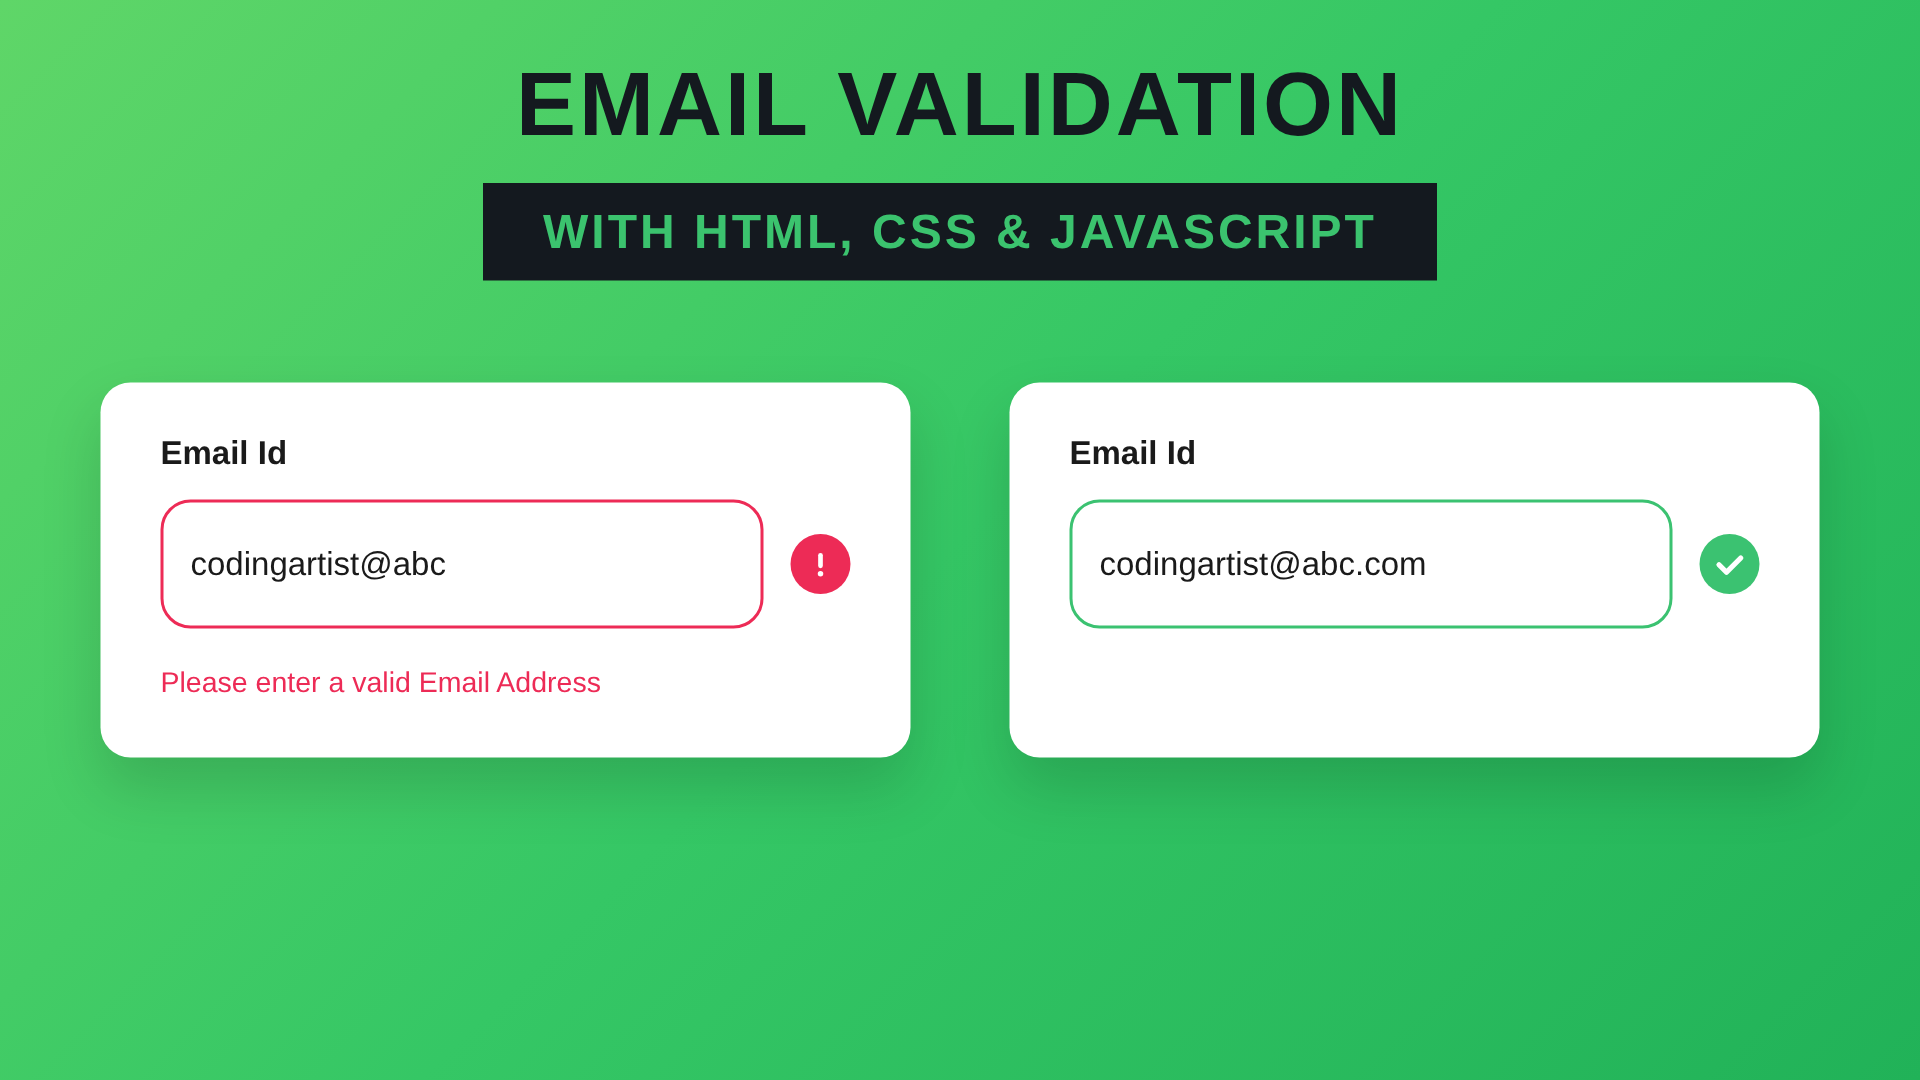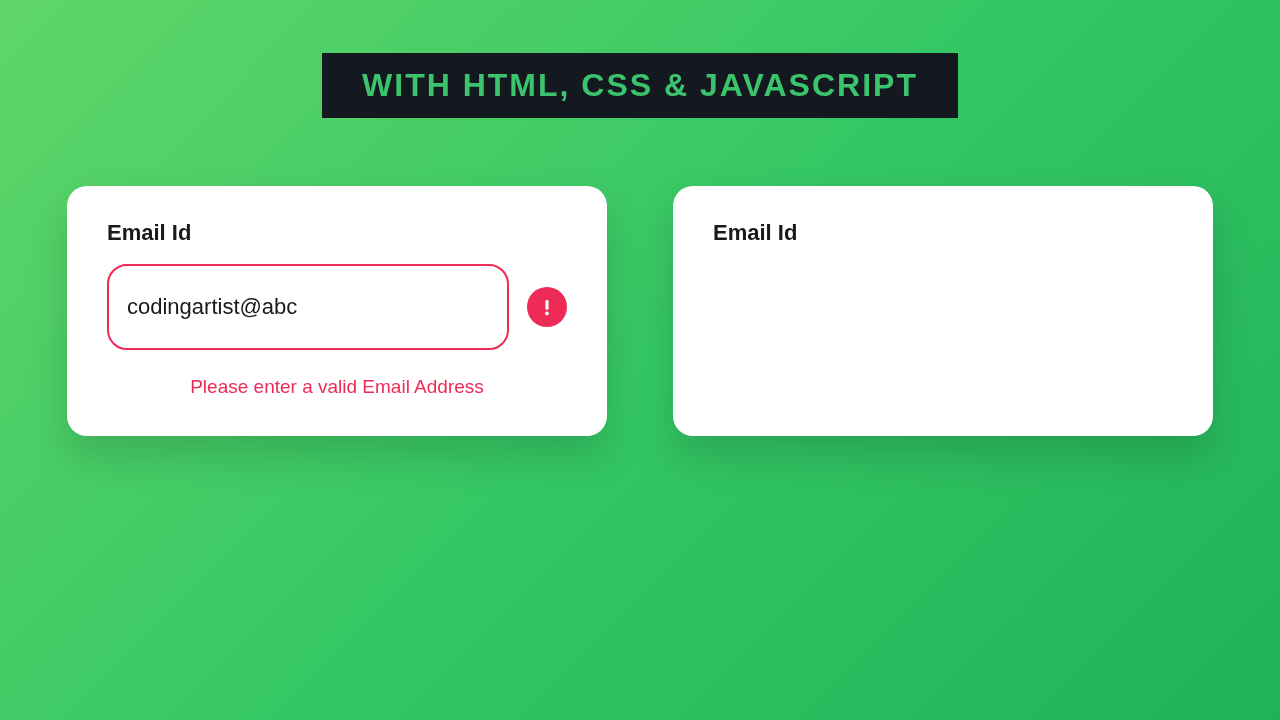--- a/index.html
+++ b/index.html
@@ -83,28 +83,28 @@
     justify-content: center;
     flex-shrink: 0;
   }
   .status-icon.error { background: #ed2b56; }
   .status-icon.success { background: #3bc271; }
   .status-icon svg { display: block; }
   .error-msg {
     color: #ed2b56;
     font-size: 19px;
     margin-top: 26px;
-    text-align: center;
   }
 </style>
 </head>
 <body>
 
 <div class="page">
 
+  <div class="title">EMAIL VALIDATION</div>
 
   <div class="subtitle-bar">
     <div class="subtitle">WITH HTML, CSS &amp; JAVASCRIPT</div>
   </div>
 
   <div class="cards">
 
     <div class="card">
       <div class="label">Email Id</div>
       <div class="input-row">
@@ -114,16 +114,24 @@
             <rect x="10.3" y="4" width="3.4" height="11" rx="1.7" fill="#ffffff"></rect>
             <circle cx="12" cy="19" r="2" fill="#ffffff"></circle>
           </svg>
         </div>
       </div>
       <div class="error-msg">Please enter a valid Email Address</div>
     </div>
 
     <div class="card">
       <div class="label">Email Id</div>
+      <div class="input-row">
+        <input type="text" class="email-input valid" value="codingartist@abc.com" style="">
+        <div class="status-icon success">
+          <svg width="24" height="24" viewBox="0 0 24 24" fill="none">
+            <path d="M5 12.5 L10 17.5 L19.5 8" stroke="#ffffff" stroke-width="3.5" stroke-linecap="round" stroke-linejoin="round"></path>
+          </svg>
+        </div>
+      </div>
     </div>
 
   </div>
 </div>
 
 </body></html>

